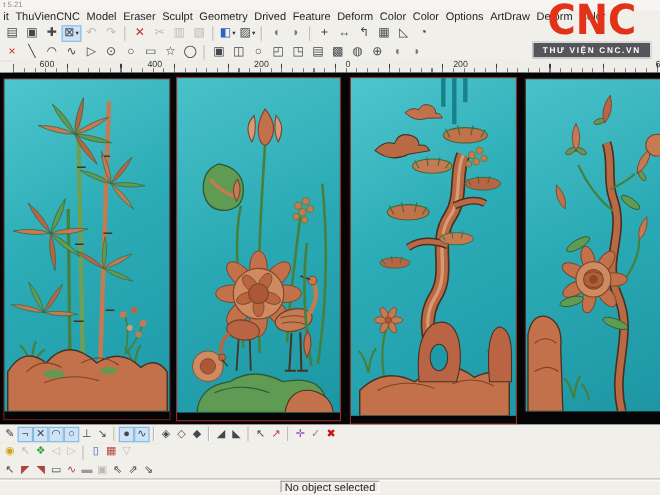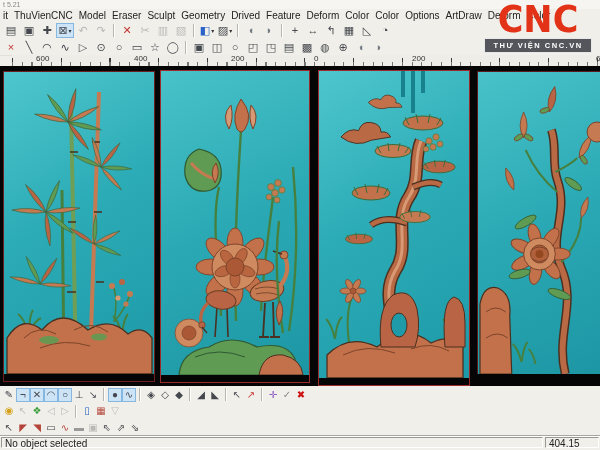--- a/index.html
+++ b/index.html
@@ -46,22 +46,22 @@
   #sel4 .art{height:302px;}
   .teal1{background:linear-gradient(150deg,#4fc6cd 0%,#2cacb7 45%,#1e99a7 100%);}
   .teal2{background:linear-gradient(155deg,#49c2c9 0%,#2aa9b4 50%,#1d96a4 100%);}
   
   #bA{top:386px;height:17px;width:600px;}
   #bB{top:403px;height:16px;width:600px;}
   #bC{top:419px;height:17px;width:600px;}
   .watermark{position:absolute;left:232px;top:406px;font-size:22px;font-weight:bold;
              color:#c9c9c9;text-shadow:1px 1px 0 #ffffff;letter-spacing:.5px;z-index:6;}
   .statusbar{position:absolute;top:436px;left:0;right:0;height:14px;background:#f1efe9;
-             display:flex;align-items:flex-start;font-size:10px;color:#222;gap:2px;padding:0 1px;
-             border-top:1px solid #fff;box-shadow:0 -1px 0 #a9a6a0;}
+             display:flex;align-items:center;font-size:10px;color:#222;gap:2px;padding:0 1px;
+             border-top:1px solid #fff;box-shadow:0 -1px 0 #a9a6a0;flex-direction:column;}
   .spanel{height:11px;line-height:11px;background:#f1efe9;border:1px solid;
           border-color:#9a9792 #ffffff #ffffff #9a9792;padding:0 3px;box-sizing:border-box;}
   .s-left{flex:1;}
   .s-right{width:54px;text-align:left;}
   
   .logo{position:absolute;top:0;right:2px;width:120px;text-align:center;z-index:40;}
   .logo-text{font-size:35px;line-height:38px;font-weight:900;color:#e23318;letter-spacing:0px;
              transform:scaleY(1.08);font-family:"DejaVu Sans",sans-serif;}
   .logo-band{margin:0 6px;background:#54565c;color:#fff;border:1px solid #e8e8e8;
              font-size:7.5px;font-weight:bold;letter-spacing:1.5px;padding:1.5px 0 2px;}

